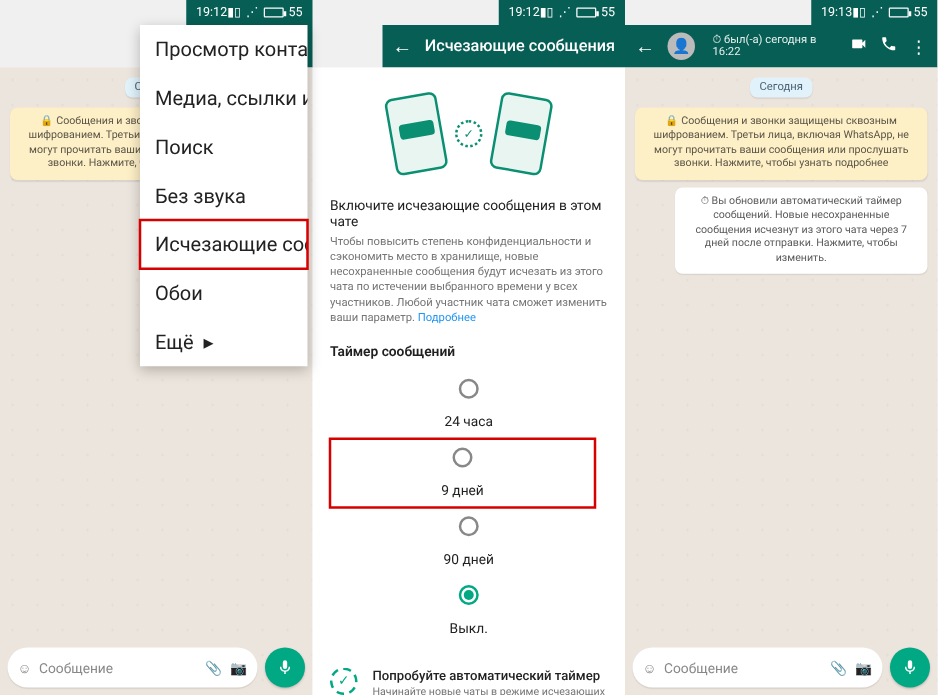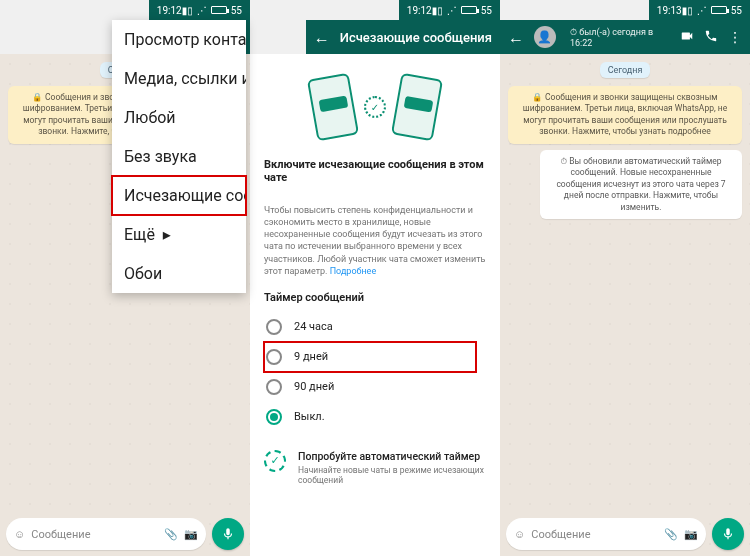--- a/index.html
+++ b/index.html
@@ -139,25 +139,25 @@
   .phone.right{ transform: rotate(10deg);}
   .phone .bub {
     position:absolute; top:20px; left:6px; width:28px; height:12px;
     background:#0b8f72; border-radius: 3px;
   }
   .spinring {
     width: 22px; height:22px; border:2px dotted #0b8f72; border-radius:50%;
     display:flex; align-items:center; justify-content:center;
     color:#0b8f72; font-size:10px;
   }
-  .headline { font-size: 11px; font-weight:700; color:#202020; margin-bottom:20px;}
+  .headline { font-size: 11px; font-weight:400; color:#202020; margin-bottom:4px;}
   .body { font-size: 9px; color:#757575; line-height:1.35;}
   .body a { color:#2196F3; text-decoration:none;}
   .secthead { font-size: 11px; font-weight:600; color:#202020; margin: 14px 0 8px 0;}
-  .radio-row { display:flex; align-items:center; gap:12px; padding:7px 2px; }
+  .radio-row { display:flex; align-items:center; gap:12px; padding:7px 2px;flex-direction:column; }
   .radio {
     width:16px; height:16px; border:2px solid #888; border-radius:50%;
     display:flex; align-items:center; justify-content:center;
   }
   .radio.checked { border-color:#00A884;}
   .radio.checked::after { content:""; width:8px; height:8px; background:#00A884; border-radius:50%;}
   .radio-label { font-size:11px; color:#222;}
   .radio-row.hl { outline:2px solid #d70000; outline-offset:-1px; margin-right:10px;}
   .tryrow { display:flex; gap:12px; margin-top: 18px; align-items:flex-start;}
   .clockicon {
@@ -204,25 +204,25 @@
         <svg width="14" height="14" viewBox="0 0 24 24" fill="#fff">
             <path d="M12 14a3 3 0 0 0 3-3V5a3 3 0 1 0-6 0v6a3 3 0 0 0 3 3zm5-3a5 5 0 0 1-10 0H5a7 7 0 0 0 6 6.92V21h2v-3.08A7 7 0 0 0 19 11z"></path>
           </svg>
       </div>
     </div>
   </div>
 
   <div class="menu-pop">
     <div class="item">Просмотр контакта</div>
     <div class="item">Медиа, ссылки и докум.</div>
-    <div class="item">Любой</div>
+    <div class="item">Поиск</div>
     <div class="item">Без звука</div>
     <div class="item hl">Исчезающие сообщения</div>
+    <div class="item">Обои</div>
     <div class="item"><span>Ещё</span> &nbsp;▸</div>
-    <div class="item">Обои</div>
   </div>
 </div>
 
 <div class="screen">
   <div class="statusbar">
     <span class="time">19:12</span>
     <span class="icons">
       <span>▮▯</span>
       <span>⋰</span>
       <span class="batt-icon"><span class="fill"></span></span>
@@ -238,21 +238,21 @@
       <div class="phone left">
           <div class="bub"></div>
         </div>
       <div class="spinring">✓</div>
       <div class="phone right">
           <div class="bub"></div>
         </div>
     </div>
     <div class="headline">Включите исчезающие сообщения в этом чате</div>
     <div class="body">
-      <span>Чтобы повысить степень конфиденциальности и сэкономить место в хранилище, новые несохраненные сообщения будут исчезать из этого чата по истечении выбранного времени у всех участников. Любой участник чата сможет изменить этот параметр.</span>
+      <span>Чтобы повысить степень конфиденциальности и сэкономить место в хранилище, новые несохраненные сообщения будут исчезать из этого чата по истечении выбранного времени у всех участников. Любой участник чата сможет изменить ваши параметр.</span>
       <a href="#">Подробнее</a>
     </div>
     <div class="secthead">Таймер сообщений</div>
 
     <div class="radio-row">
       <span class="radio"></span>
       <span class="radio-label">24 часа</span>
     </div>
     <div class="radio-row hl">
       <span class="radio"></span>

